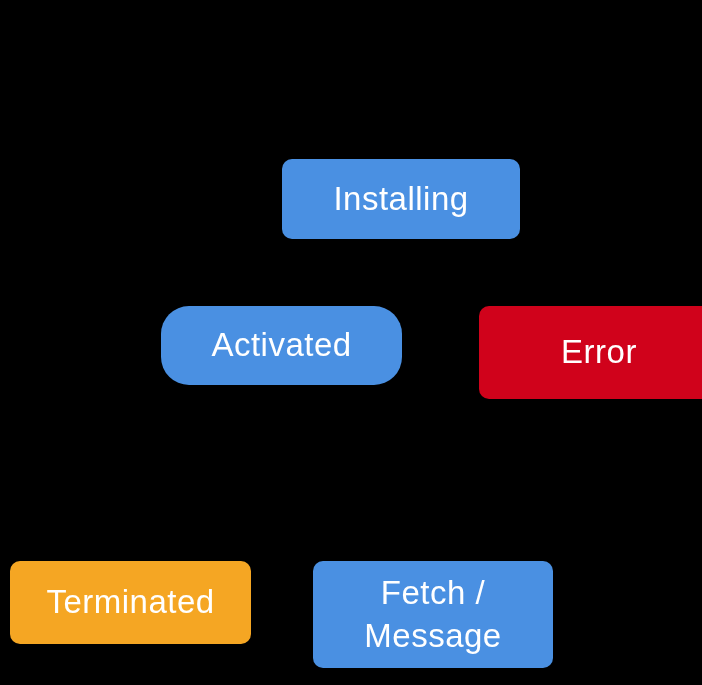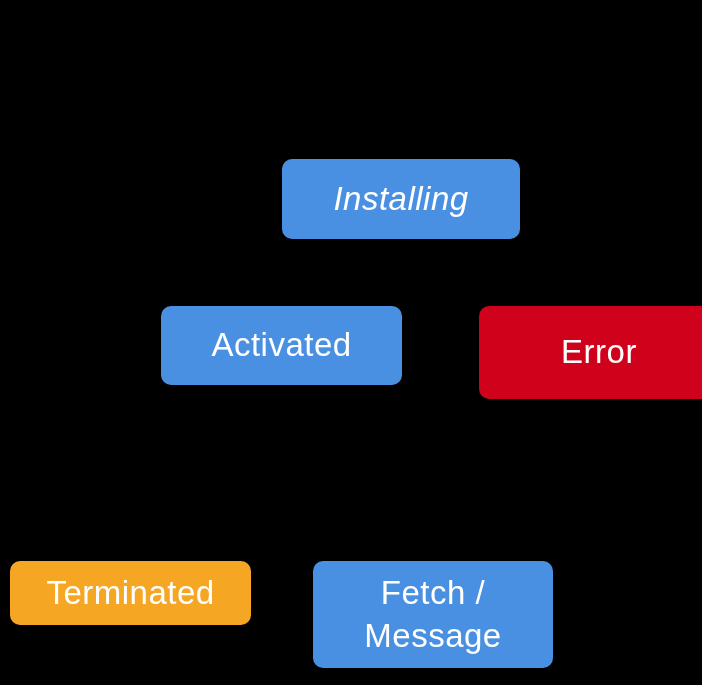--- a/index.html
+++ b/index.html
@@ -27,33 +27,33 @@
     font-weight: 300;
     letter-spacing: 0.5px;
     line-height: 1.3;
     box-sizing: border-box;
   }
   
   #node-installing    { left: 282px; top: 159px; width: 238px; height: 80px;  }
   #node-activated     { left: 161px; top: 306px; width: 241px; height: 79px;  }
   #node-error         { left: 455px; top: 306px; width: 240px; height: 93px; margin-left: 24px;  }
   #node-idle          { left: 161px; top: 431px; width: 241px; height: 78px;  }
-  #node-terminated    { left: 10px;  top: 561px; width: 241px; height: 64px;  }
+  #node-terminated    { left: 10px;  top: 561px; width: 241px; height: 83px;  }
   #node-fetch-message { left: 313px; top: 561px; width: 240px; height: 107px; padding: 0 34px; justify-content: center; }
 </style>
 </head>
 <body>
 
 <div id="canvas" style="background: rgb(0, 0, 0);">
 
-  <div class="node" id="node-installing" style="background: rgb(74, 144, 226); color: rgb(255, 255, 255); font-style: italic;">
+  <div class="node" id="node-installing" style="background: rgb(74, 144, 226); color: rgb(255, 255, 255);">
     <span>Installing</span>
   </div>
 
-  <div class="node" id="node-activated" style="background: rgb(74, 144, 226); color: rgb(255, 255, 255);">
+  <div class="node" id="node-activated" style="background: rgb(74, 144, 226); color: rgb(255, 255, 255); border-radius: 28px;">
     <span>Activated</span>
   </div>
 
   <div class="node" id="node-error" style="background: rgb(208, 2, 27); color: rgb(255, 255, 255);">
     <span>Error</span>
   </div>
 
 
   <div class="node" id="node-terminated" style="background: rgb(245, 166, 35); color: rgb(255, 255, 255);">
     <span>Terminated</span>

